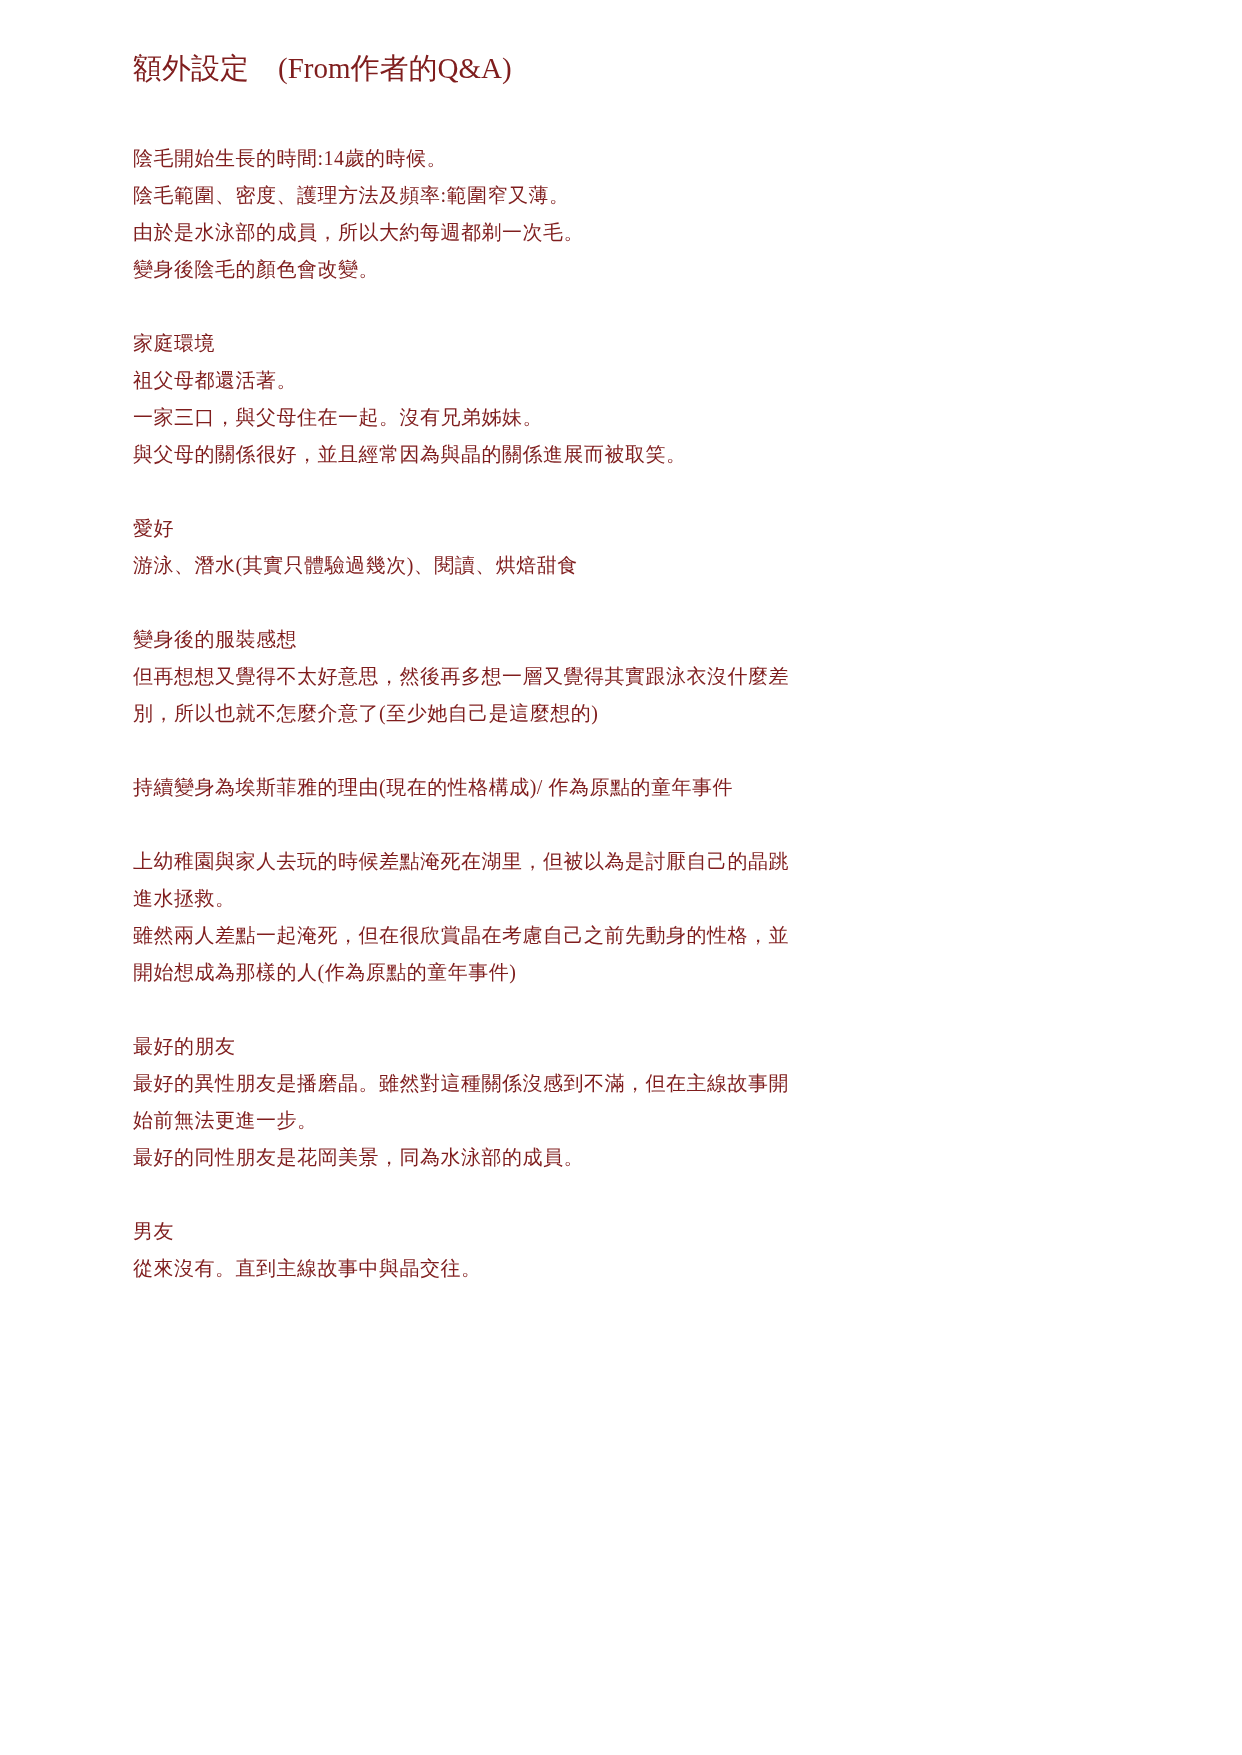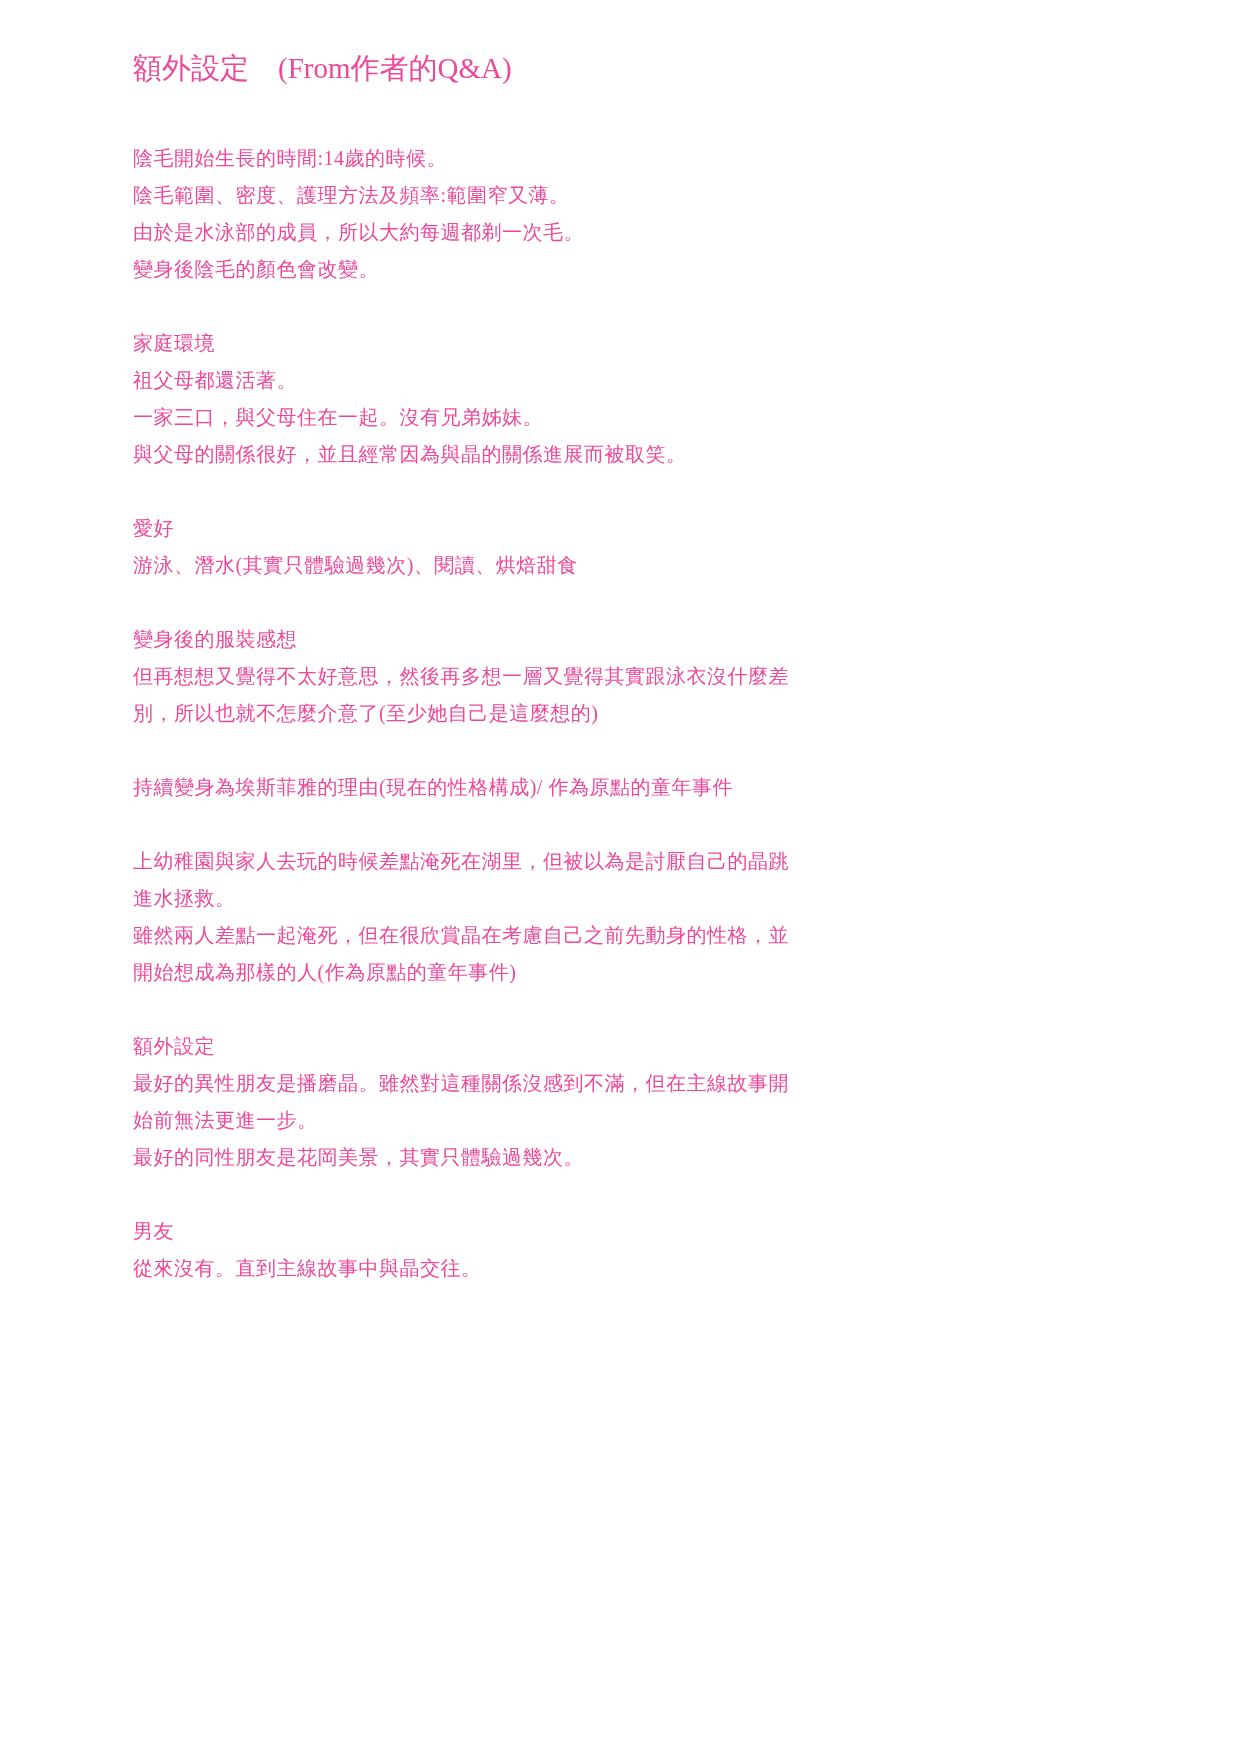--- a/index.html
+++ b/index.html
@@ -7,21 +7,21 @@
     padding: 0;
     background: #ffffff;
   }
   .page {
     position: relative;
     width: 1242px;
     height: 1755px;
     background: #ffffff;
     overflow: hidden;
     font-family: "Liberation Serif", "DejaVu Serif", serif;
-    color: #ec4899;
+    color: #7f1d1d;
   }
   .content {
     position: absolute;
     left: 133px;
     top: 50px;
     width: 1020px;
   }
   .doc-title {
     font-size: 29px;
     font-weight: normal;
@@ -74,24 +74,24 @@
         <div class="block">
           <p class="line">持續變身為埃斯菲雅的理由(現在的性格構成)/ 作為原點的童年事件</p>
         </div>
         <div class="block">
           <p class="line">上幼稚園與家人去玩的時候差點淹死在湖里，但被以為是討厭自己的晶跳</p>
           <p class="line">進水拯救。</p>
           <p class="line">雖然兩人差點一起淹死，但在很欣賞晶在考慮自己之前先動身的性格，並</p>
           <p class="line">開始想成為那樣的人(作為原點的童年事件)</p>
         </div>
         <div class="block">
-          <p class="line">額外設定</p>
+          <p class="line">最好的朋友</p>
           <p class="line">最好的異性朋友是播磨晶。雖然對這種關係沒感到不滿，但在主線故事開</p>
           <p class="line">始前無法更進一步。</p>
-          <p class="line">最好的同性朋友是花岡美景，其實只體驗過幾次。</p>
+          <p class="line">最好的同性朋友是花岡美景，同為水泳部的成員。</p>
         </div>
         <div class="block">
           <p class="line">男友</p>
           <p class="line">從來沒有。直到主線故事中與晶交往。</p>
         </div>
       </div>
   </div>
 </div>
 
 </body></html>

